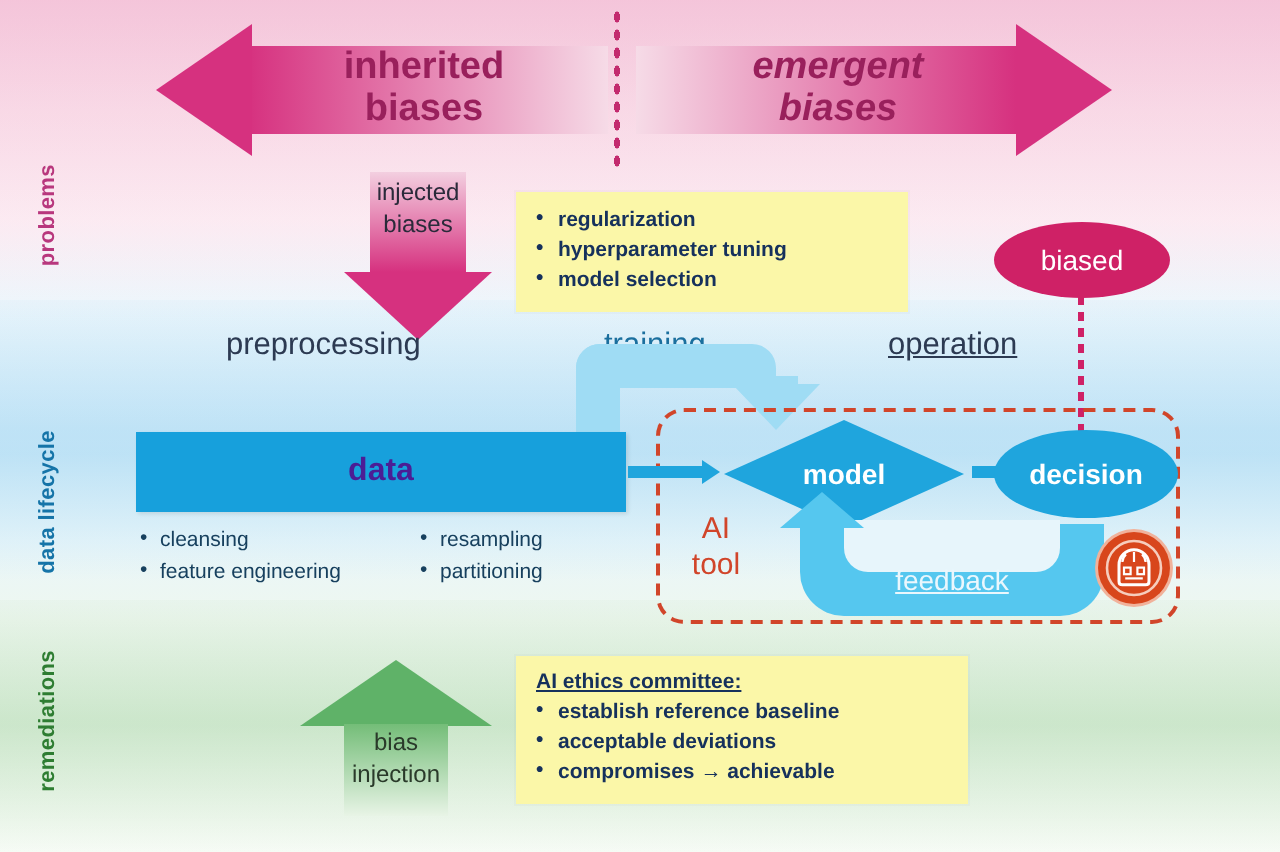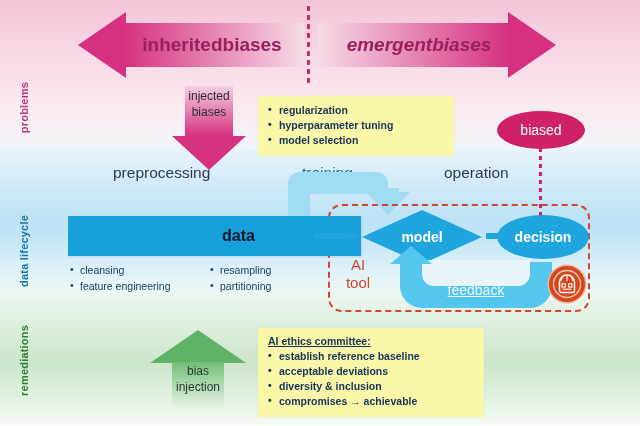--- a/index.html
+++ b/index.html
@@ -42,21 +42,21 @@
     white-space:nowrap;
   }
   #lab-problems{left:18px;top:82px;color:#b8377d;}
   #lab-life{left:18px;top:215px;color:#1574a8;}
   #lab-rem{left:18px;top:325px;color:#2e7d32;}
 
   
   .bigarrow{position:absolute;height:66px;}
   .bigarrow .txt{
     position:absolute;inset:0;
-    display:flex;
+    display:flex;flex-direction:column;
     align-items:center;justify-content:center;
     font-size:19px;font-weight:bold;color:#99205c;
     line-height:1.08;
   }
   #arrow-inherited{left:78px;top:12px;width:226px;}
   #arrow-inherited .body{
     position:absolute;left:46px;top:11px;width:180px;height:44px;
     background:linear-gradient(to right,#d6317f,#f6dbe7);
   }
   #arrow-inherited .head{
@@ -138,30 +138,29 @@
   }
   #callout-ethics .head{
     font-size:10.5px;line-height:1.42;
     text-decoration:underline;margin-bottom:0px;
   }
 
   
   .stage{position:absolute;font-size:15.5px;color:#2c3a52;white-space:nowrap;}
   #stage-preprocessing{left:113px;top:164px;}
   #stage-training{left:302px;top:164px;color:#1a6f9e;}
-  #stage-operation{left:444px;top:164px;}
+  #stage-operation{left:444px;top:164px;text-decoration:underline;}
 
   
   #data-box{
     position:absolute;left:68px;top:216px;width:245px;height:40px;
     background:#17a0dc;
     display:flex;align-items:center;justify-content:center;
-    color:#0f172a;font-size:16px;font-weight:bold;
+    color:#4c1d95;font-size:16px;font-weight:bold;
     box-shadow:1px 1px 2px rgba(0,0,0,.10);
-    padding-left:48px;
   }
 
   
   .dlist{position:absolute;font-size:10.5px;font-weight:normal;color:#17405e;line-height:1.55;}
   .dlist div{padding-left:10px;position:relative;white-space:nowrap;}
   .dlist div:before{content:"\2022";position:absolute;left:0;top:-1px;}
   #dlist-left{left:70px;top:262px;}
   #dlist-right{left:210px;top:262px;}
 
   
@@ -393,18 +392,17 @@
       <div>bias</div>
       <div>injection</div>
     </div>
   </div>
 
   <div class="callout" id="callout-ethics">
     <div class="head">AI ethics committee:</div>
     <ul>
       <li>establish reference baseline</li>
       <li>acceptable deviations</li>
-      <li>diversity &amp; inclusion</li>
       <li>compromises → achievable</li>
     </ul>
   </div>
 
 </div>
 
 </body></html>

